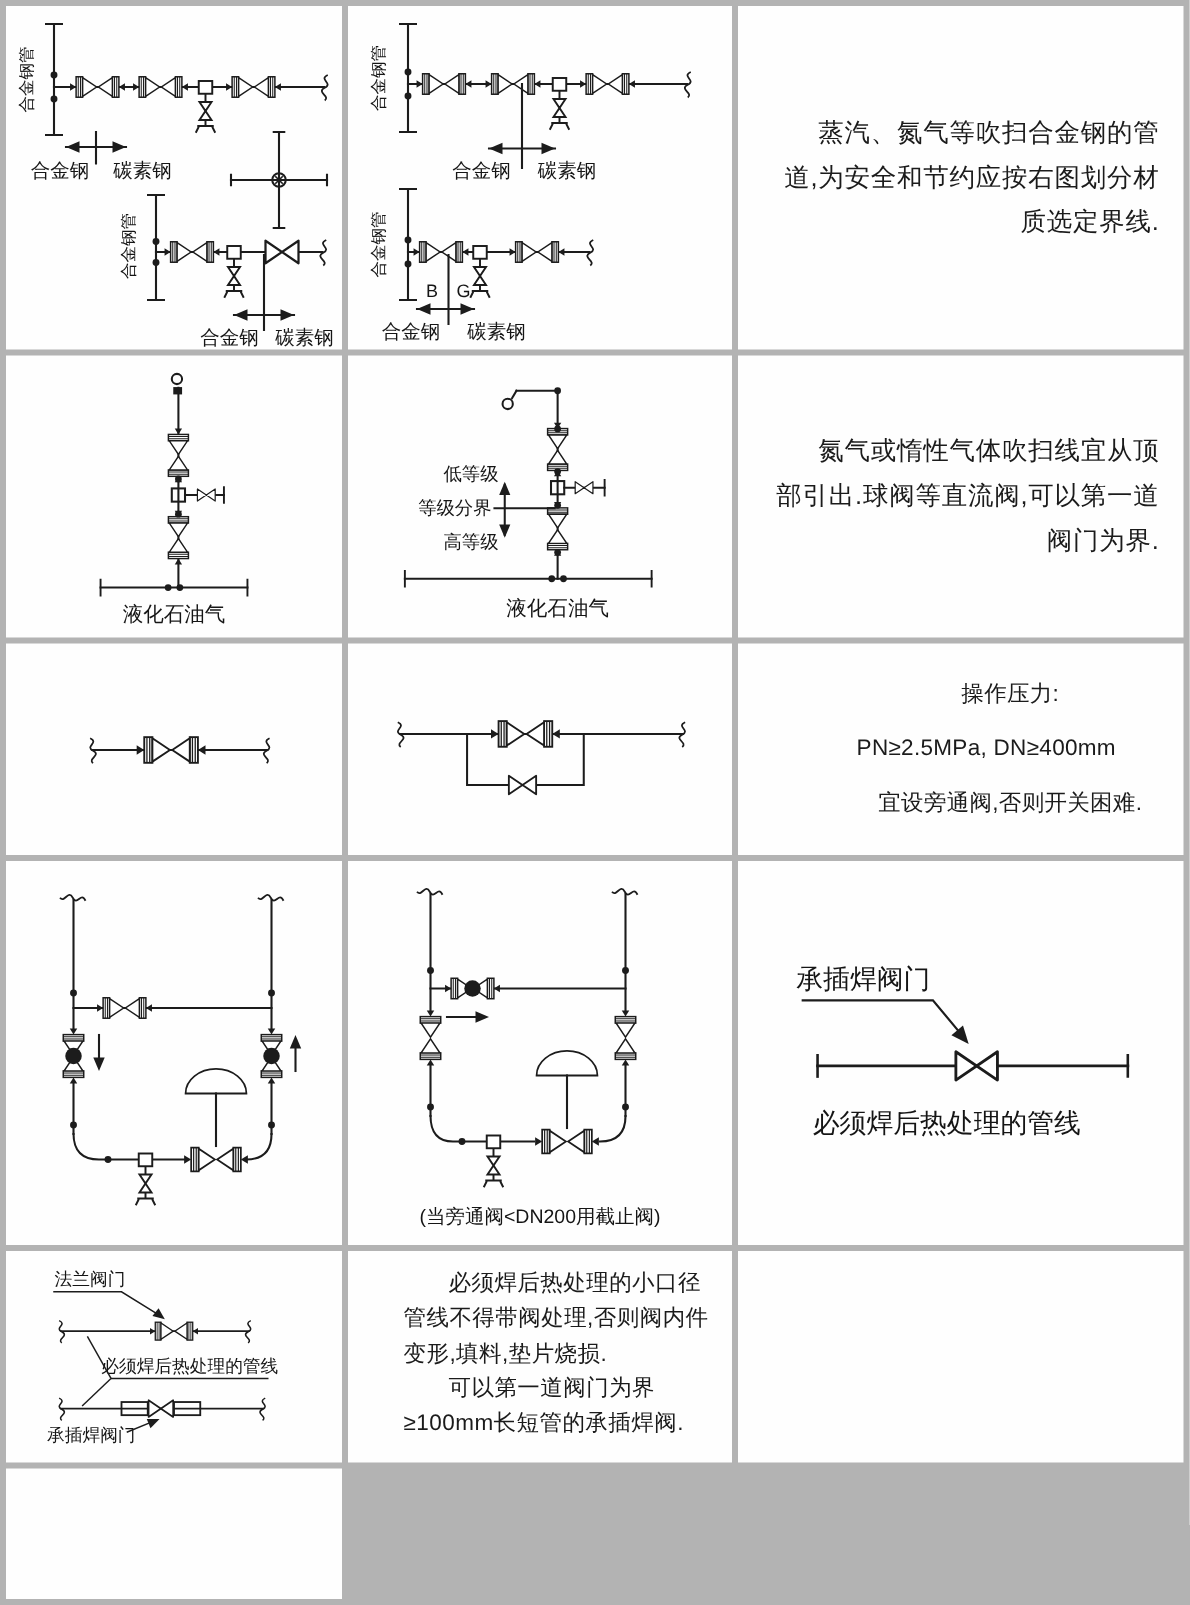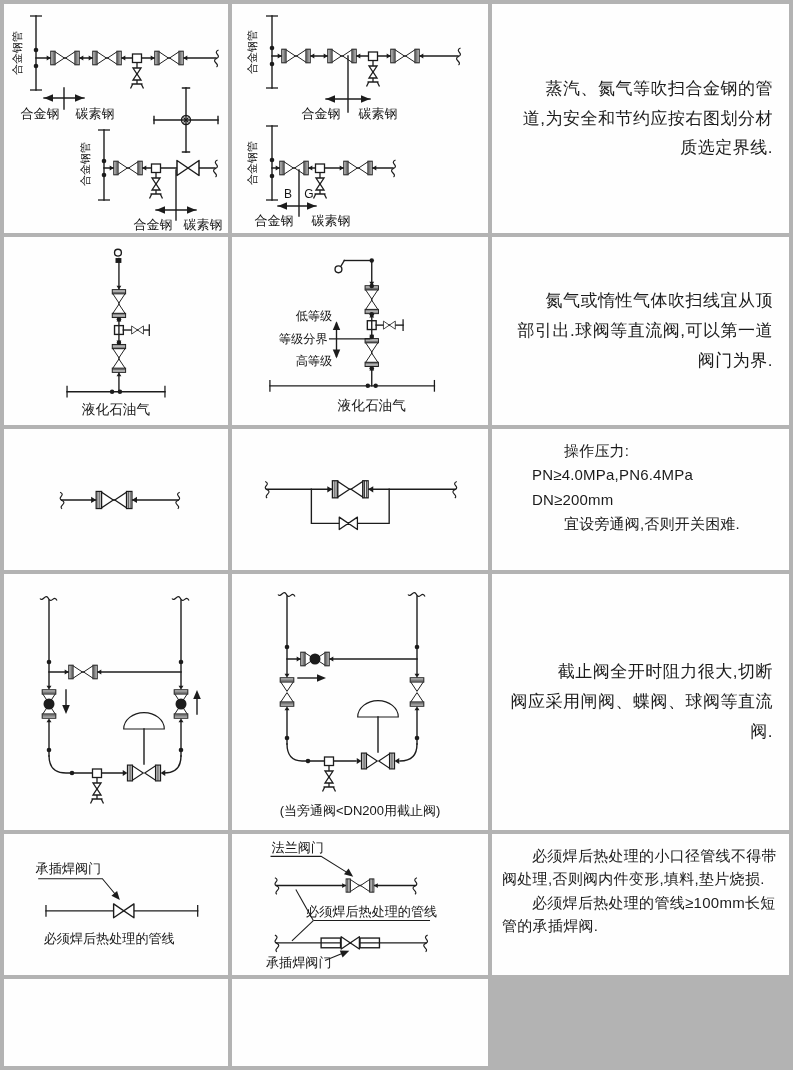--- a/index.html
+++ b/index.html
@@ -15,23 +15,23 @@
   .cell{background:#fefefe;overflow:hidden;position:relative;}
   .cell svg{display:block;width:100%;height:100%;}
   svg text{fill:#151515;font-family:"Liberation Sans","DejaVu Sans",sans-serif;}
   .ln{stroke:#1c1c1c;stroke-width:1.4;fill:none;stroke-linecap:square;}
   .thin{stroke:#1c1c1c;stroke-width:1.1;fill:none;}
   .note-cell{display:flex;flex-direction:column;color:#1b1b1b;}
   .v-center{justify-content:center;}
   .v-top{justify-content:flex-start;}
   .note{margin:0;padding:0 16px;font-size:17px;line-height:1.75;text-indent:2em;letter-spacing:.5px;text-align:right;}
   .note-sm{margin:0;padding:0 10px;font-size:15px;line-height:1.55;text-indent:2em;letter-spacing:.3px;}
-  .pt{padding-top:10px;}
+  .pt{padding-top:10px;padding-left:27px;}
   .note3{padding:10px 6px 0 40px;}
-  .note3 p{margin:0;font-size:15px;line-height:1.62;white-space:pre-wrap;letter-spacing:.2px;}
+  .note3 p{margin:12px;font-size:15px;line-height:1.62;white-space:pre-wrap;letter-spacing:.2px;text-align:center;}
   .note3 p.ind{padding-left:32px;}
 </style>
 </head>
 <body>
 
 <svg width="0" height="0" style="position:absolute" aria-hidden="true">
   <defs>
     <g id="fvh">
       <g stroke="#1c1c1c" stroke-width="1.6" fill="#fff">
         <rect x="-23" y="-11" width="7" height="22"></rect>
@@ -257,21 +257,21 @@
       <use href="#brk" transform="translate(225,62)"></use>
       <use href="#fvh" transform="translate(118,62) scale(0.8)"></use>
       <path class="ln" d="M78,62 V97 H158 V62"></path>
       <use href="#bow" transform="translate(116,97) scale(0.85)"></use>
     </svg>
   </div>
 
   <div class="cell note-cell v-top">
     <div class="note3">
       <p class="ind">操作压力:</p>
-      <p>PN≥4.0MPa,PN6.4MPa  DN≥200mm</p>
+      <p>PN≥2.5MPa, DN≥400mm</p>
       <p class="ind">宜设旁通阀,否则开关困难.</p>
 
     </div>
   </div>
 
   <div class="cell">
     <svg viewBox="0 0 224 256">
       <use href="#brk" transform="translate(45,24) rotate(90)"></use>
       <use href="#brk" transform="translate(177,24) rotate(90)"></use>
       <g class="ln">
@@ -335,23 +335,20 @@
         <use href="#dot" x="185" y="164"></use>
         <use href="#dot" x="76" y="187"></use>
       <use href="#drain" transform="translate(97,187)"></use>
       <use href="#fvh" transform="translate(146,187) scale(0.72)"></use>
       <use href="#dome" transform="translate(146,143) scale(0.78)"></use>
       <path class="ln" d="M146,143 V178"></path>
       <text x="128" y="241" text-anchor="middle" font-size="13">(当旁通阀&lt;DN200用截止阀)</text>
     </svg>
   </div>
 
-  <div class="cell note-cell v-center">
-    <p class="note">截止阀全开时阻力很大,切断阀应采用闸阀、蝶阀、球阀等直流阀.</p>
-  </div>
 
   <div class="cell">
     <svg viewBox="0 0 224 145">
       <text x="63" y="40" text-anchor="middle" font-size="13.5">承插焊阀门</text>
       <path class="thin" d="M32,46 H98 L113,64"></path>
       <use href="#arr" transform="translate(116,68) rotate(50)"></use>
       <path class="ln" d="M40,79 H196"></path>
       <use href="#tick" transform="translate(40,79) rotate(90)"></use>
         <use href="#tick" transform="translate(196,79) rotate(90)"></use>
       <use href="#bow" transform="translate(120,79) scale(0.95)"></use>
@@ -383,19 +380,19 @@
         <use href="#bow" transform="translate(118,112) scale(0.85)"></use>
       </g>
       <text x="65" y="137" text-anchor="middle" font-size="13.5">承插焊阀门</text>
       <path class="thin" d="M92,130 L114,121"></path>
       <use href="#arr" transform="translate(117,120) rotate(-22)"></use>
     </svg>
   </div>
 
   <div class="cell note-cell v-top pt">
     <p class="note-sm">必须焊后热处理的小口径管线不得带阀处理,否则阀内件变形,填料,垫片烧损.</p>
-    <p class="note-sm">必须焊后热处理的管线≥100mm长短管的承插焊阀.</p>
+    <p class="note-sm">可以第一道阀门为界≥100mm长短管的承插焊阀.</p>
   </div>
 
   <div class="cell"></div>
   <div class="cell"></div>
 
 </div>
 
 </body></html>

